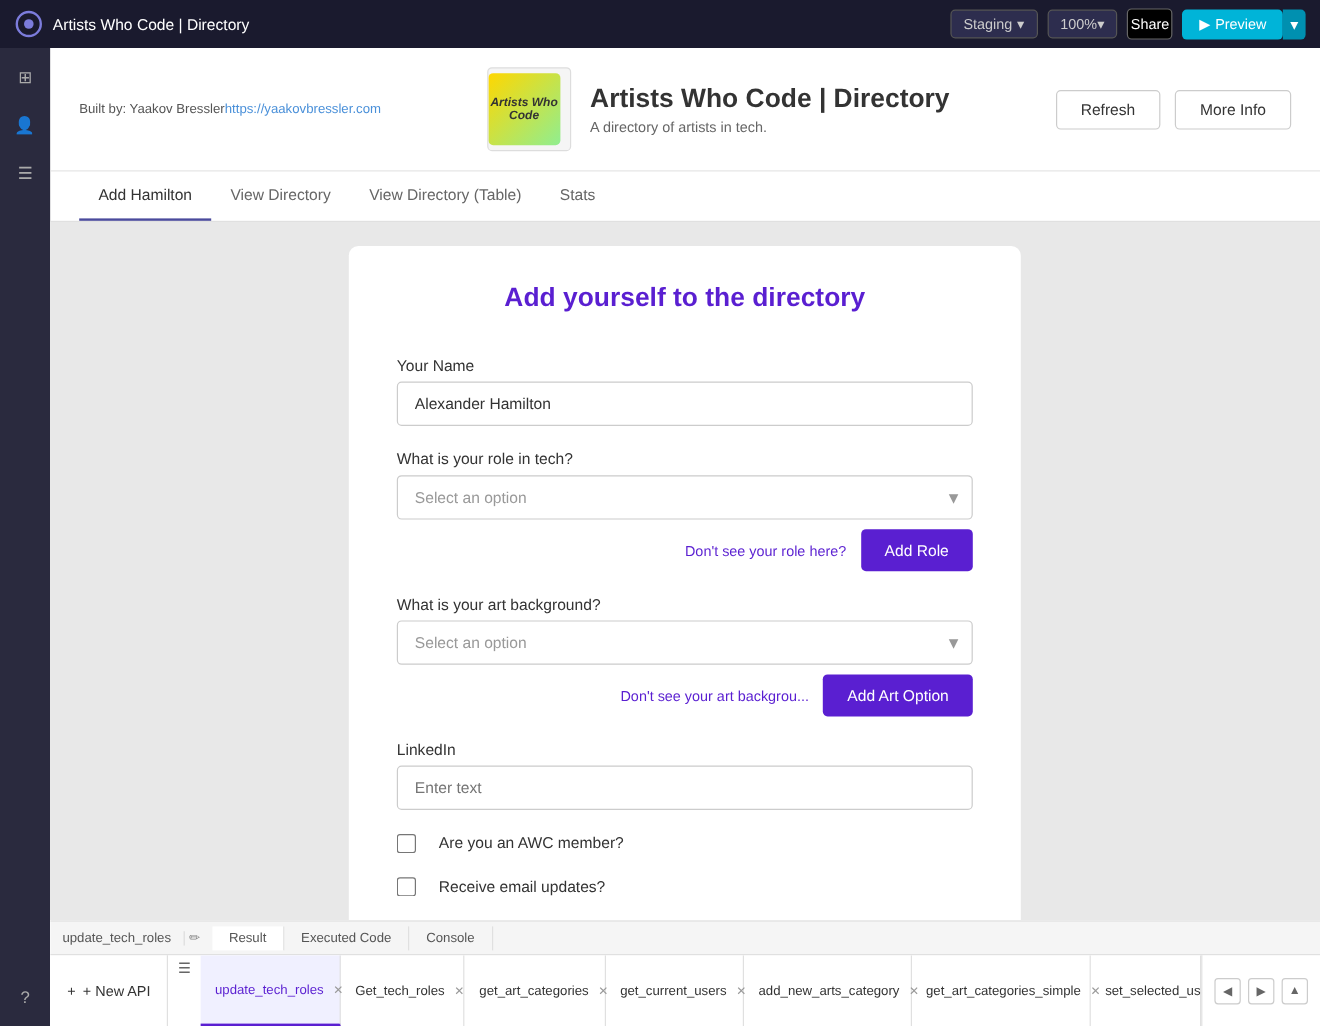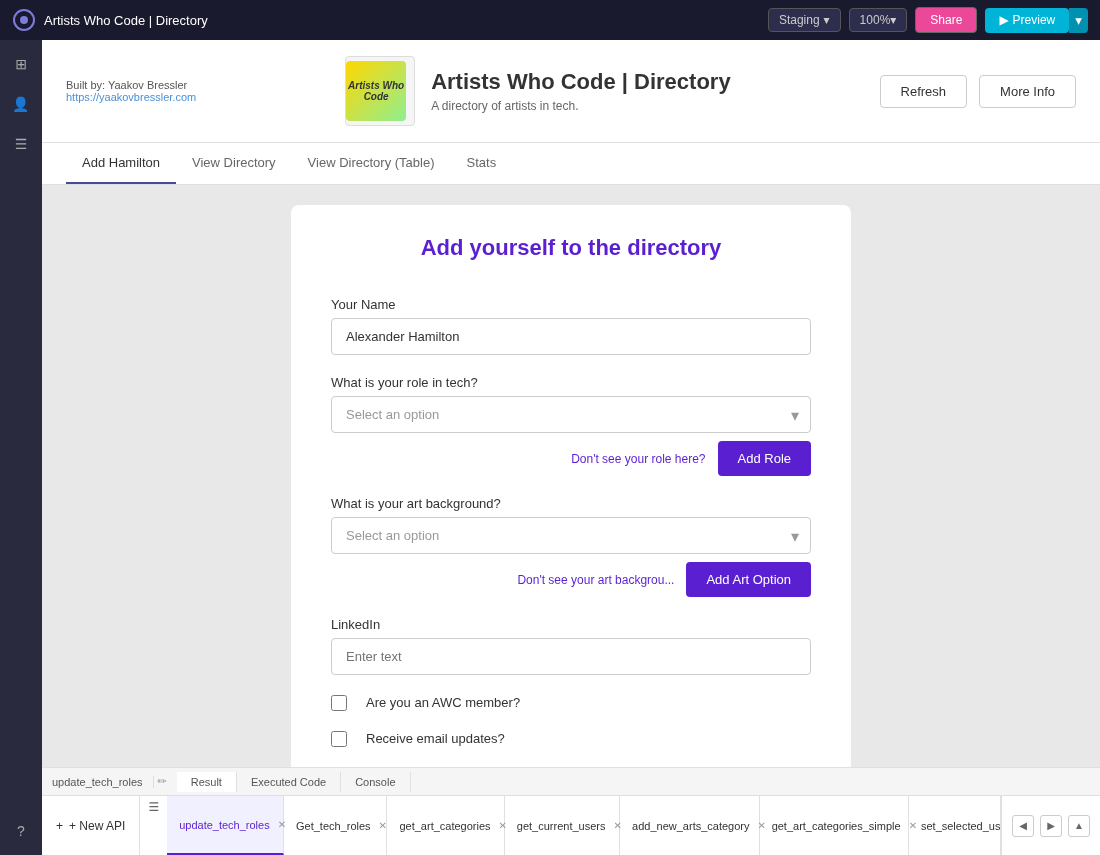--- a/index.html
+++ b/index.html
@@ -33,24 +33,24 @@
       background: #2d2d4e;
       border: 1px solid #555;
       color: #ccc;
       padding: 4px 10px;
       border-radius: 4px;
       font-size: 12px;
       cursor: pointer;
       display: flex; align-items: center; gap: 0;
     }
     .share-btn {
-      background: #ec4899;
+      background: #000000;
       border: 1px solid #666;
       color: #fff;
-      padding: 5px 14px;
+      padding: 5px 2px;
       border-radius: 4px;
       font-size: 12px;
       cursor: pointer;
       text-align: center;
     }
     .preview-btn {
       background: #00b4d8;
       border: none;
       color: #fff;
       padding: 5px 14px;
@@ -414,21 +414,21 @@
   <div class="sidebar-icon">⊞</div>
   <div class="sidebar-icon">👤</div>
   <div class="sidebar-icon">☰</div>
   <div class="help-icon">?</div>
 </div>
 
 <div class="main-area">
 
   <div class="app-header">
     <div style="display:flex; align-items:flex-start; gap:12px;">
-      <div style="display:flex; flex-direction:column;">
+      <div style="display:flex; flex-direction:row;">
         <span style="font-size:11px; color:#555;">Built by: Yaakov Bressler</span>
         <a href="#" style="font-size:11px; color:#4a90d9; text-decoration:none;">https://yaakovbressler.com</a>
       </div>
     </div>
     <div class="app-header-left">
       <div class="app-logo">
         <div class="app-logo-inner">Artists
 Who
 Code</div>
       </div>

